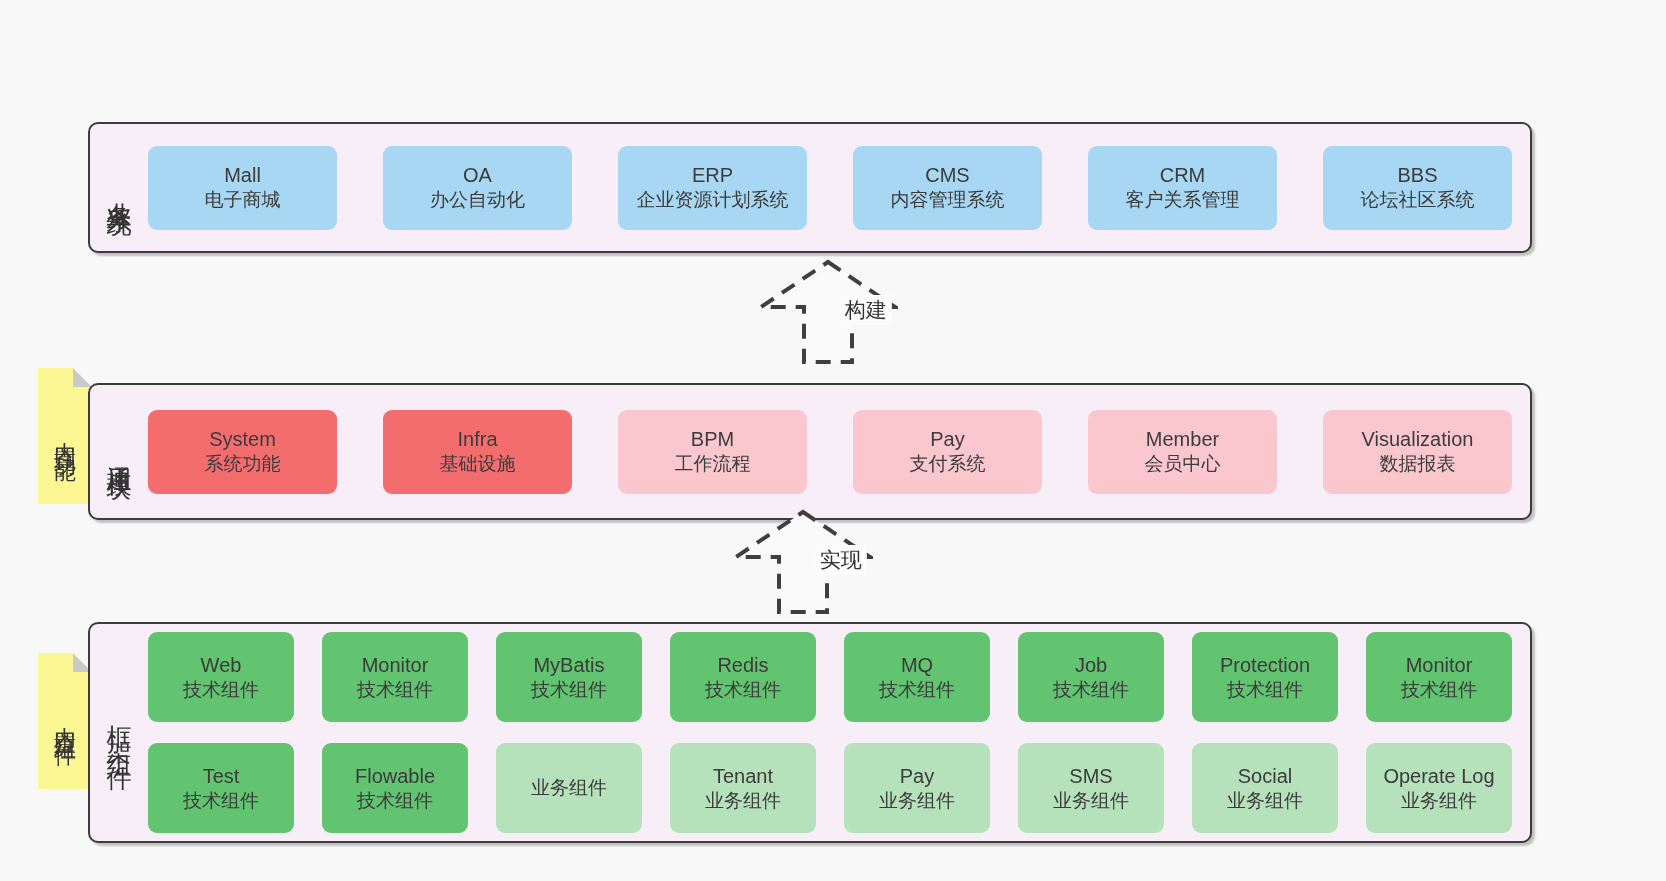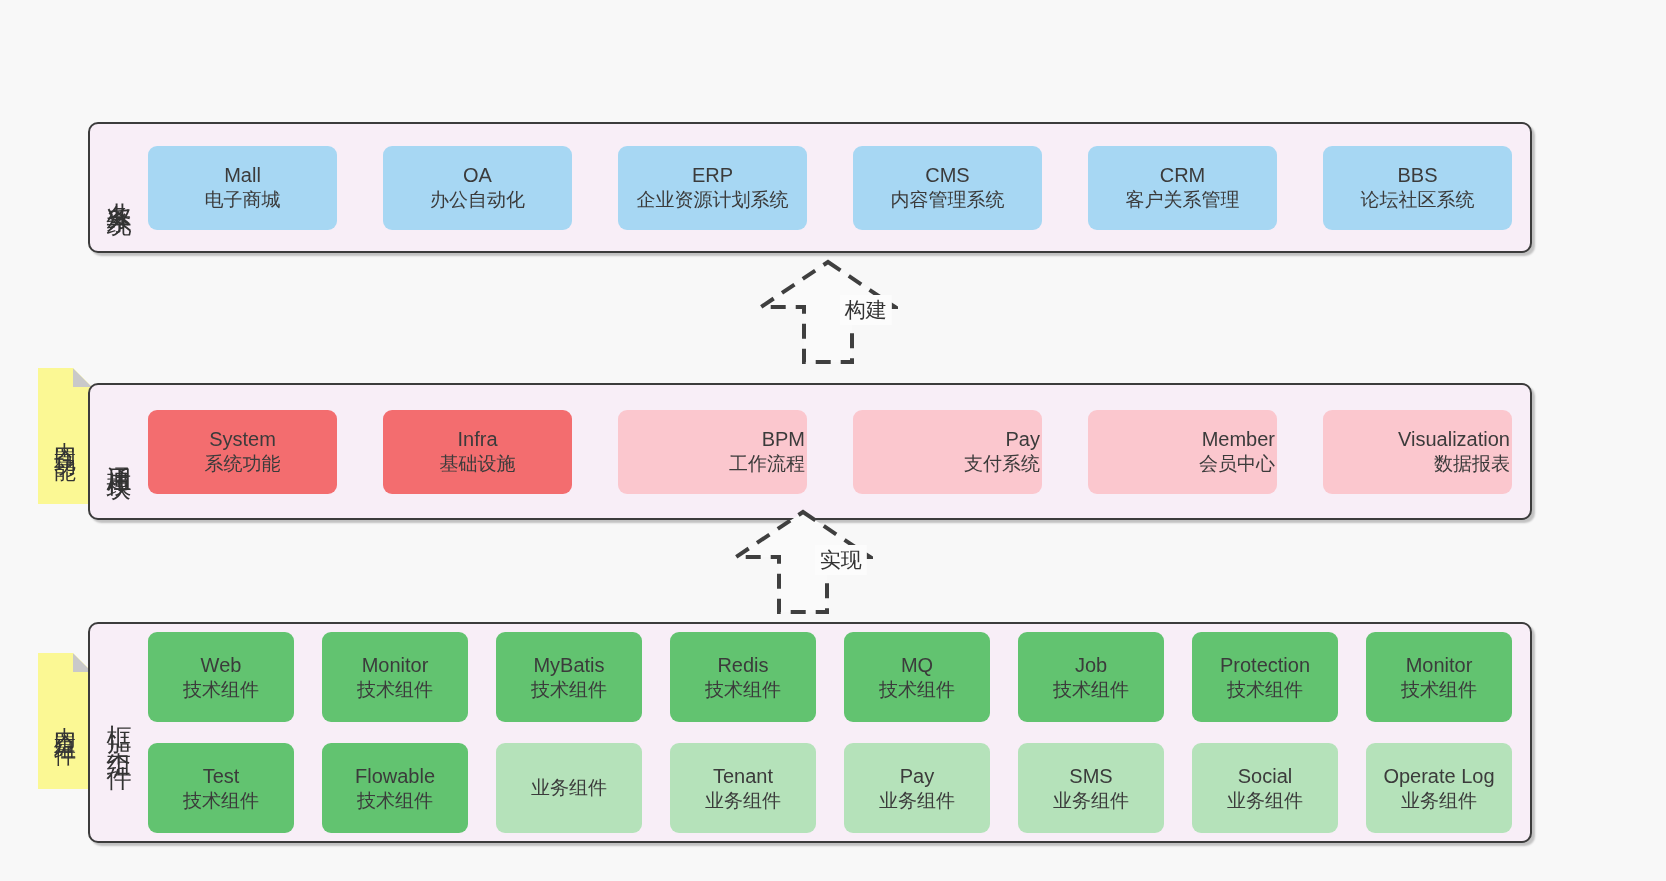--- a/index.html
+++ b/index.html
@@ -40,21 +40,21 @@
     flex:1; height:84px; border-radius:9px;
     display:flex; flex-direction:column; justify-content:center; align-items:center;
     text-align:center; color:#3b3b3b; padding:2px; box-sizing:border-box;
   }
   .rows .box { height:90px; }
   .box .t { font-size:20px; line-height:1.3; }
   .box .s { font-size:19px; line-height:1.3; }
 
   .blue       { background:var(--blue,#a7d7f3); }
   .red        { background:var(--red,#f36d6f); }
-  .pink       { background:var(--pink,#fbc7ce);align-items:flex-end; }
+  .pink       { background:var(--pink,#fbc7ce); }
   .green      { background:var(--green,#62c370); }
   .lightgreen { background:var(--light-green,#b5e2ba); }
 
   
   .note {
     position:absolute; left:38px; width:54px; z-index:1;
     background:var(--note-bg,#fbf894);
     clip-path:polygon(0 0, calc(100% - 19px) 0, 100% 19px, 100% 100%, 0 100%);
     display:flex; justify-content:center; align-items:center;
   }

